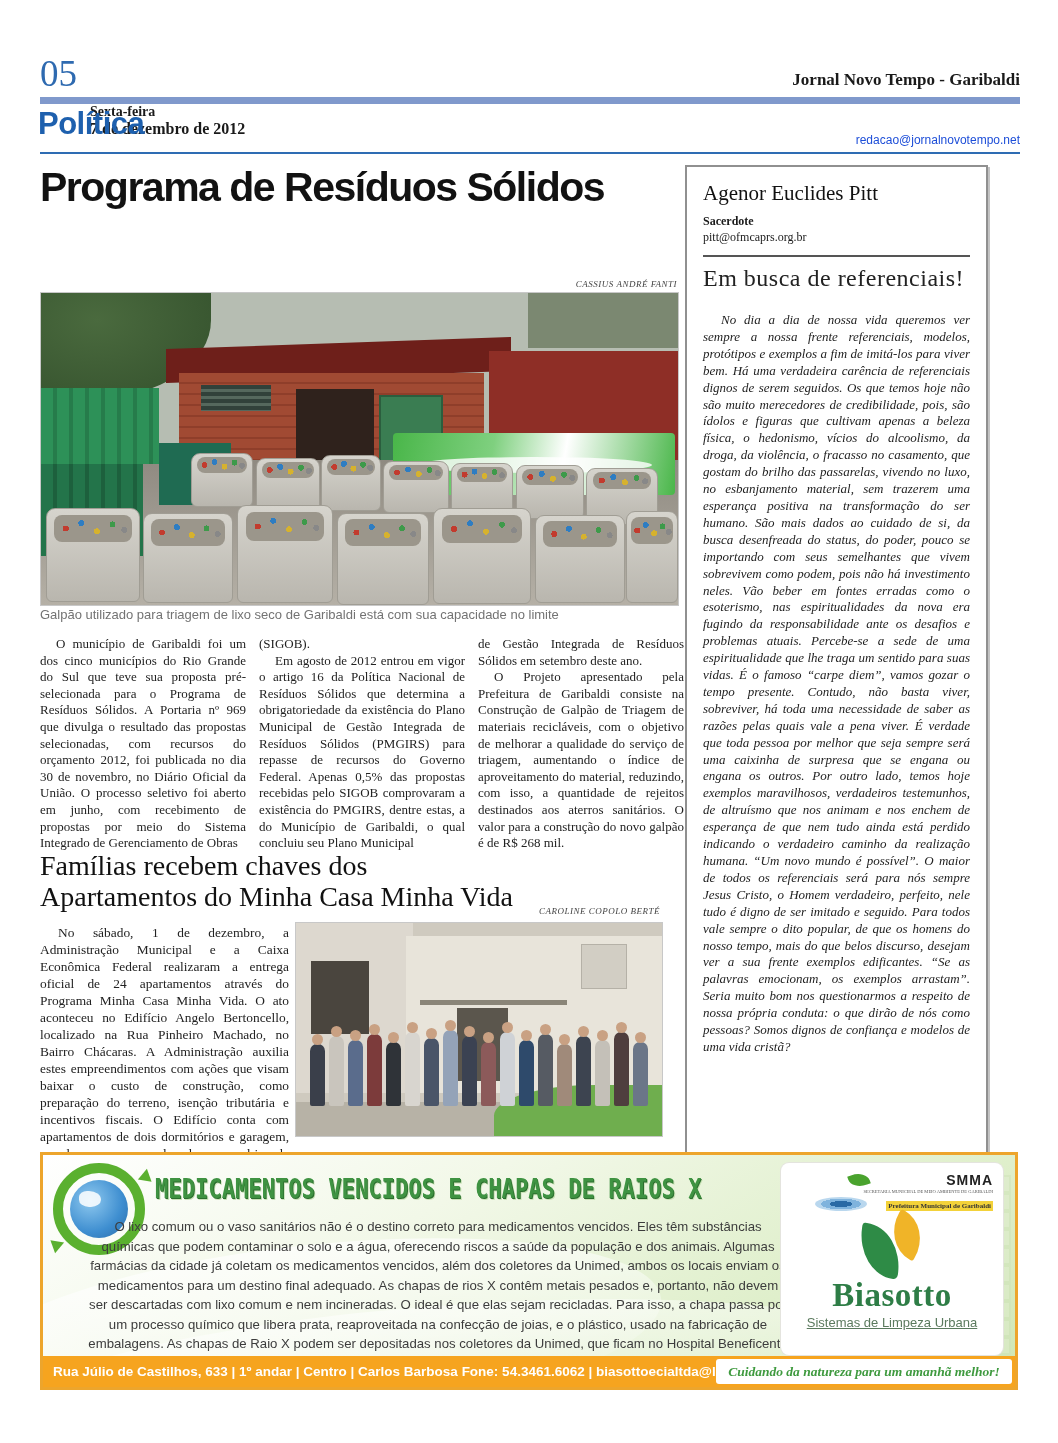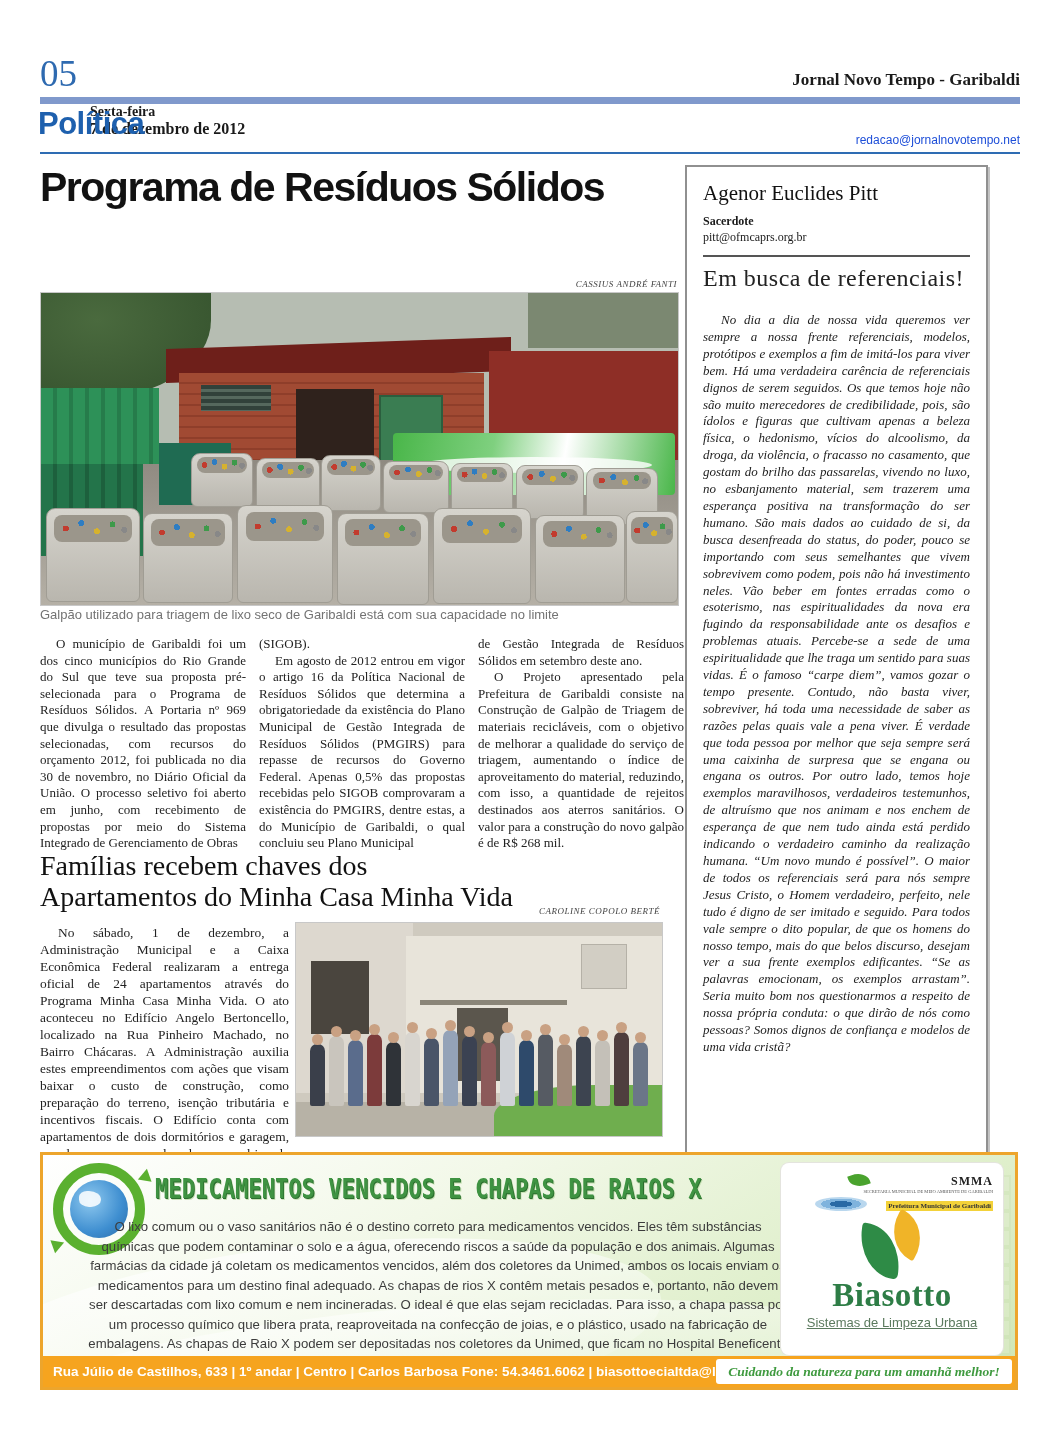--- a/index.html
+++ b/index.html
@@ -112,21 +112,21 @@
   .ad-sil-person .head{position:absolute;left:10px;top:0;width:24px;height:24px;border-radius:50%;background:#cfe0c0;}
   .ad-sil-person .body{position:absolute;left:4px;top:26px;width:36px;height:120px;border-radius:10px 10px 4px 4px;background:#cfe0c0;}
   .ad-sil-bin{position:absolute;right:150px;top:80px;width:40px;height:90px;background:#cfe0c0;border-radius:4px 4px 8px 8px;opacity:.55;}
   .ad-bldg{position:absolute;right:4px;top:20px;width:56px;height:180px;opacity:.5;
     background:
       repeating-linear-gradient(#dfeccf 0 14px, #cfe3ba 14px 18px);
     border:2px solid #cfe3ba;}
   .ad-card{position:absolute;right:12px;top:8px;width:222px;height:192px;background:#ffffff;border-radius:8px;box-shadow:0 0 0 1px #e4e4de;}
   .smma{position:absolute;right:10px;top:8px;width:150px;text-align:right;}
   .smma-leaf{position:absolute;left:6px;top:2px;width:20px;height:14px;background:#4aa32e;border-radius:0 80% 0 80%;transform:rotate(-20deg);}
-  .smma-acronym{font-family:Liberation Serif, serif;font-weight:bold;font-size:12px;color:#222;letter-spacing:1px;margin-top:12px;}
+  .smma-acronym{font-family:Liberation Sans, sans-serif;font-weight:bold;font-size:14px;color:#222;letter-spacing:1px;margin-top:12px;}
   .smma-dept{font-size:4.5px;color:#555;line-height:1.2;text-transform:uppercase;}
   .smma-rings{position:absolute;left:-28px;top:26px;width:52px;height:14px;border-radius:50%;
     background:radial-gradient(ellipse,#2a6aa5 0 30%,#7fb3dd 30% 55%,#b9d7ee 55% 75%,transparent 75%);}
   .smma-org{display:inline-block;background:#f3d23a;color:#333;font-size:7px;font-weight:bold;line-height:1.15;padding:1px 2px;text-align:left;}
   .b-logo{position:absolute;left:78px;top:52px;width:70px;height:64px;}
   .b-leaf-green{position:absolute;left:0;top:10px;width:42px;height:52px;background:#2e8b46;border-radius:6% 90% 10% 90%;transform:rotate(8deg);}
   .b-leaf-yellow{position:absolute;left:30px;top:0;width:36px;height:40px;background:#f0b428;border-radius:10% 90% 6% 90%;transform:rotate(30deg);}
   .brand{position:absolute;left:0;right:0;top:116px;text-align:center;
     font-family:"Liberation Serif",serif;font-weight:bold;font-size:33px;color:#2e7d46;letter-spacing:0.5px;line-height:1;}
   .brand-tag{position:absolute;left:0;right:0;top:152px;text-align:center;

